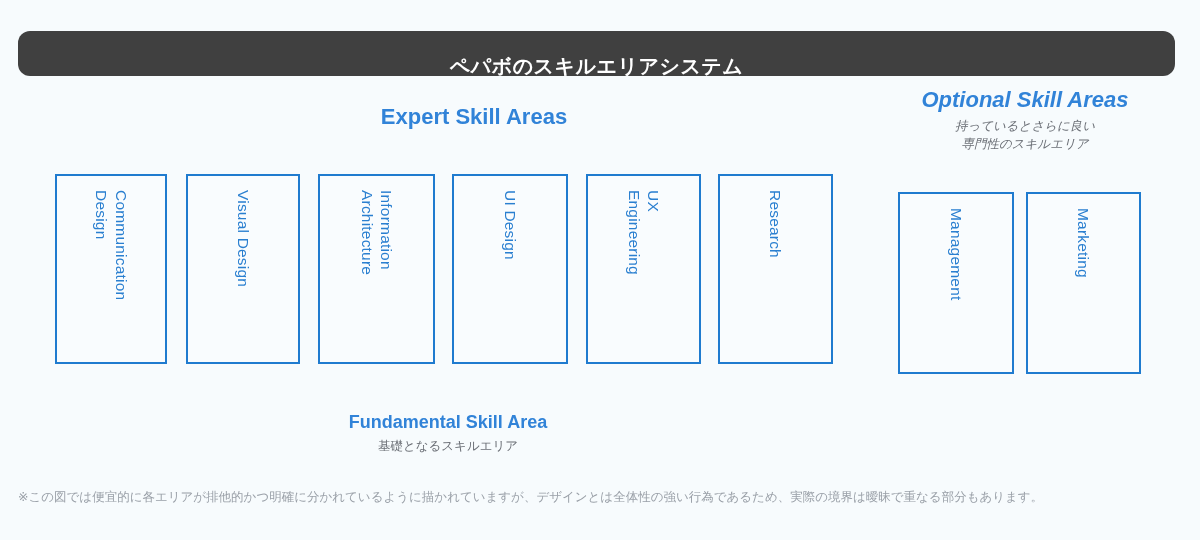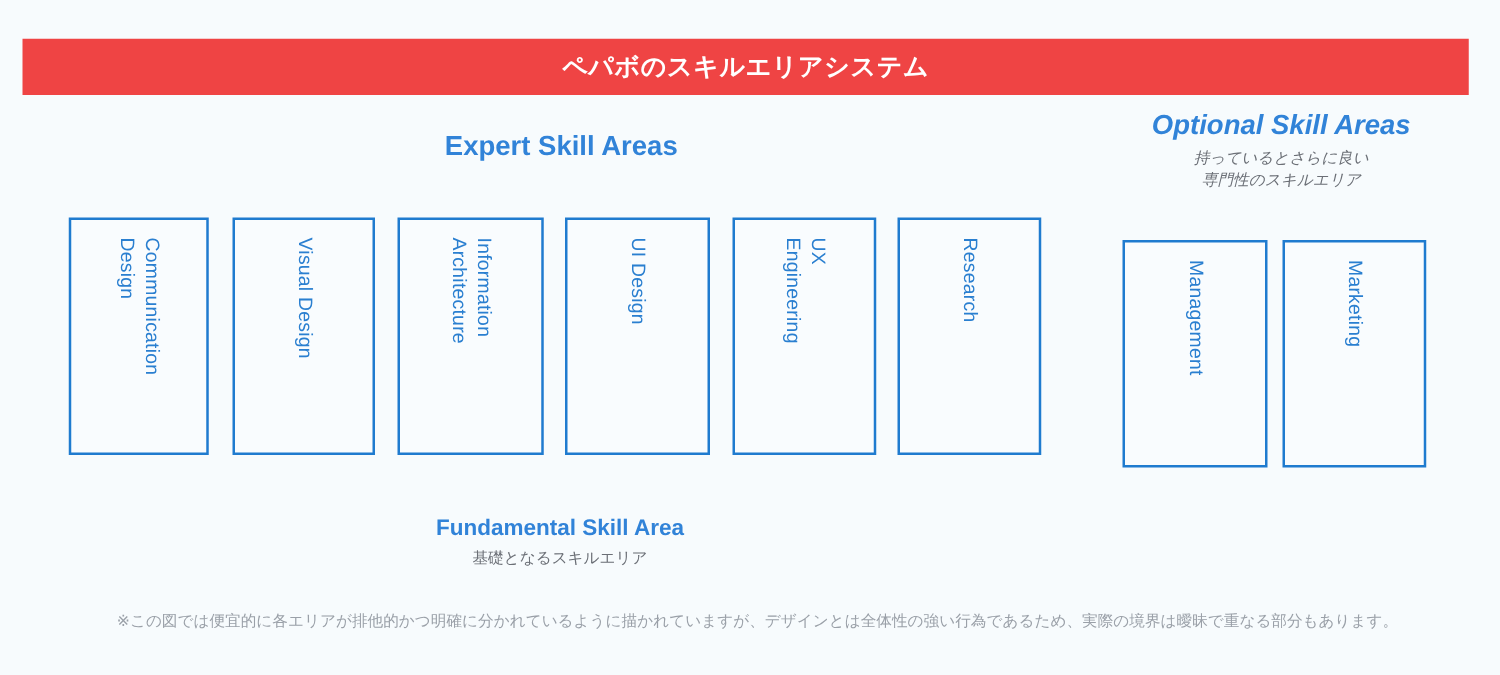--- a/index.html
+++ b/index.html
@@ -15,25 +15,26 @@
     position: relative;
   }
 
   
   .header-bar {
     position: absolute;
     left: 18px;
     top: 31px;
     width: 1157px;
     height: 45px;
-    background: #ef4444;
+    background: #404040;
     display: flex;
-    align-items: center;
+    align-items: flex-end;
     justify-content: center;
     box-sizing: border-box;
+    border-radius: 12px;
   }
   .header-title {
     color: #ffffff;
     font-size: 20px;
     font-weight: bold;
     letter-spacing: 0.5px;
     line-height: 1;
     white-space: nowrap;
   }
 
@@ -51,21 +52,21 @@
   }
   .group-heading .gh-sub {
     color: #6b6f76;
     font-size: 12.5px;
     line-height: 1.45;
     margin-top: 3px;
     white-space: nowrap;
   }
 
   #heading-expert {
-    left: 279px;
+    left: 304px;
     top: 103px;
     width: 340px;
   }
   #heading-optional {
     left: 885px;
     top: 86px;
     width: 280px;
     font-style: italic;
   }
   #heading-fundamental {
@@ -108,24 +109,23 @@
   #box-research             { left: 718px; width: 115px; }
 
   
   .optional-box { top: 192px; height: 182px; }
   #box-management { left: 898px;  width: 116px; }
   #box-marketing  { left: 1026px; width: 115px; }
 
   
   .footnote {
     position: absolute;
-    left: 12px;
+    left: 0;
     right: 0;
     top: 488px;
-    text-align: center;
     color: #9aa0a8;
     font-size: 12.5px;
     line-height: 1.5;
     padding: 0 18px;
     box-sizing: border-box;
   }
 </style>
 </head>
 <body>
 

